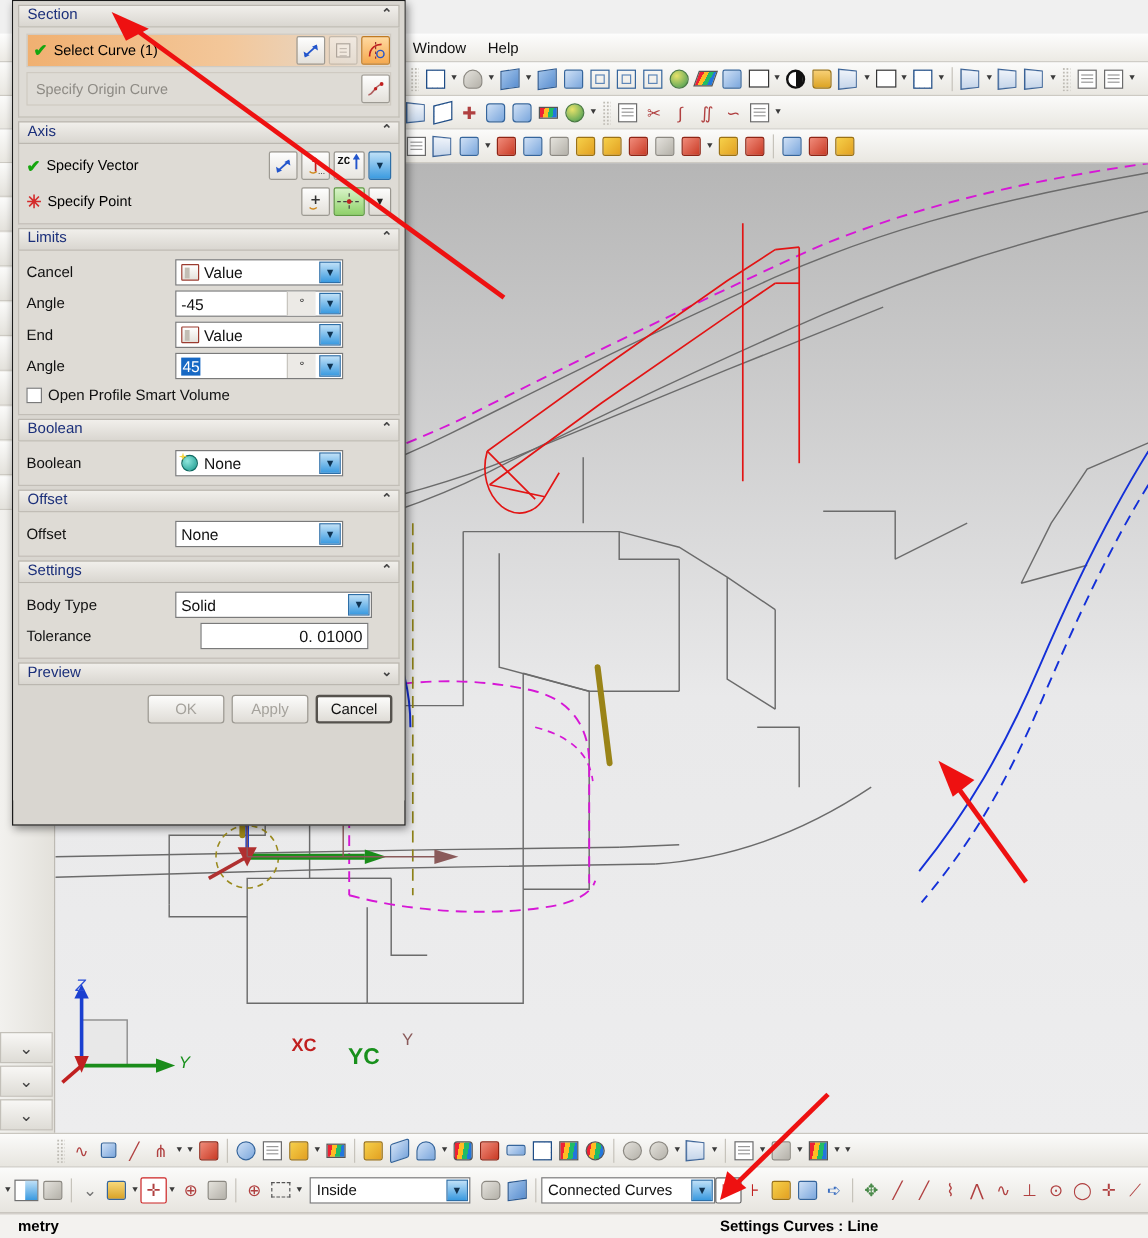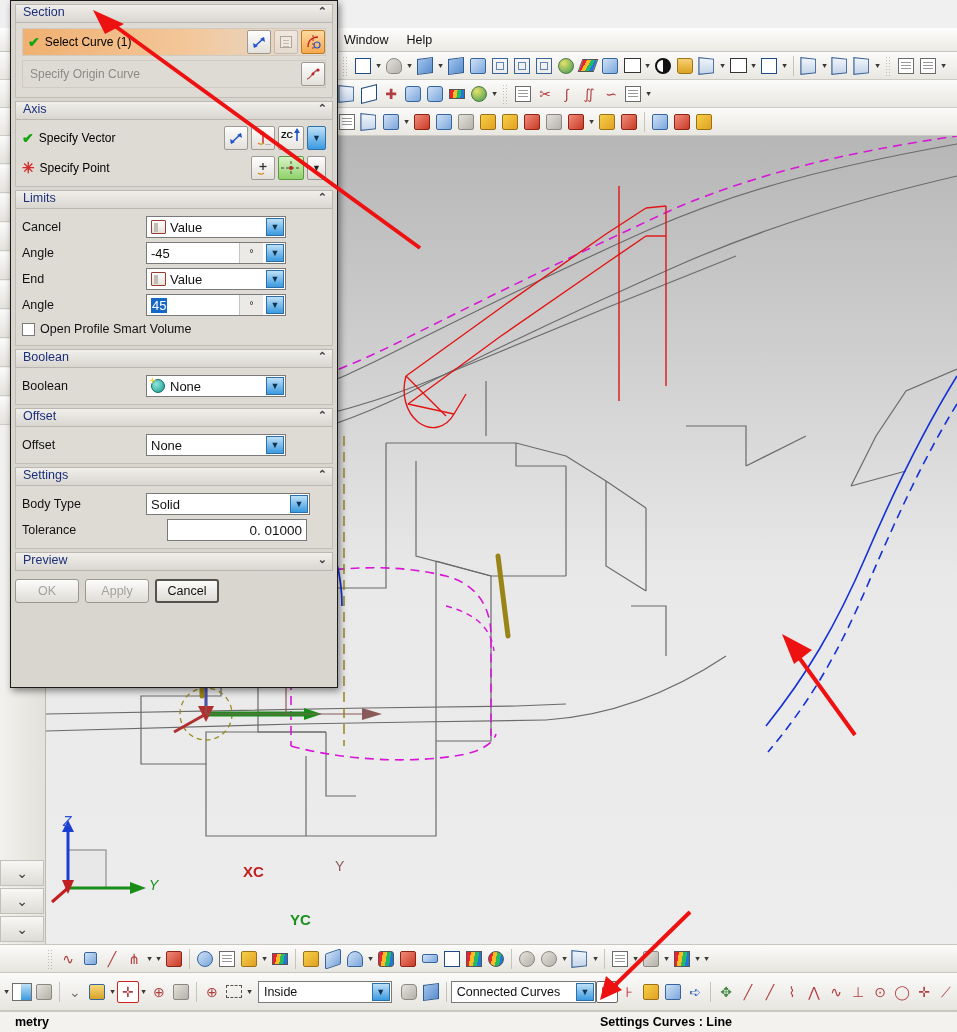--- a/index.html
+++ b/index.html
@@ -212,21 +212,21 @@
              position:relative; flex:0 0 auto;}
   .valicon::after{content:"";position:absolute;left:2px;top:2px;width:4px;height:9px;background:#c2bdb4;}
   .boolicon { width:14px;height:14px;margin-right:5px;border-radius:50%;
               background:radial-gradient(circle at 35% 35%,#8fe7dd,#17978c);
               border:1px solid #0f6a62; flex:0 0 auto; position:relative;}
   .boolicon::before{content:"";position:absolute;left:-3px;top:-3px;width:7px;height:7px;
               background:#f5d33c; clip-path:polygon(50% 0,61% 39%,100% 50%,61% 61%,50% 100%,39% 61%,0 50%,39% 39%);}
   .cb { width:13px;height:13px;background:#fff;border:1px solid #7a7a7a;margin-right:5px; flex:0 0 auto;}
   .sel-hl { background:#1668c4; color:#fff; padding:0 1px; }
 
-  .btnrow { display:flex; gap:6px; padding:8px 6px 0 0; }
+  .btnrow { display:flex; justify-content:flex-end; gap:6px; padding:8px 6px 0 0; }
   .dbtn {
     width:64px; height:24px; border:1px solid #9b9891; border-radius:3px;
     background:linear-gradient(#fcfcfb,#dfdcd6);
     display:flex; align-items:center; justify-content:center; font-size:12.5px; color:#111;
   }
   .dbtn.dis { color:#a5a29c; }
   .dbtn.def { border:2px solid #55524d; font-weight:normal; }
 
   
   #annots { position:absolute; inset:0; pointer-events:none; }
@@ -548,21 +548,21 @@
         <line x1="22" y1="752" x2="22" y2="690" stroke="#1a3fd0" stroke-width="3"></line>
         <polygon points="16,696 28,696 22,684" fill="#1a3fd0"></polygon>
         <line x1="22" y1="752" x2="90" y2="752" stroke="#1a8c1a" stroke-width="3"></line>
         <polygon points="84,746 100,752 84,758" fill="#1a8c1a"></polygon>
         <line x1="22" y1="752" x2="6" y2="766" stroke="#c02020" stroke-width="3"></line>
         <polygon points="16,744 28,744 22,758" fill="#c02020"></polygon>
       </g>
     </svg>
 
     <div style="position:absolute;left:197px;top:727px;color:#c01f1f;font-size:15px;font-weight:bold;">XC</div>
-    <div style="position:absolute;left:244px;top:775px;color:#18901c;font-size:15px;font-weight:bold;">YC</div>
+    <div style="position:absolute;left:244px;top:735px;color:#18901c;font-size:19px;font-weight:bold;">YC</div>
     <div style="position:absolute;left:17px;top:677px;color:#2a4fd8;font-size:14px;font-style:italic;">Z</div>
     <div style="position:absolute;left:103px;top:741px;color:#18901c;font-size:14px;font-style:italic;">Y</div>
     <div style="position:absolute;left:289px;top:722px;color:#8a5a5a;font-size:14px;">Y</div>
   </div>
 
   <div id="resbar">
     <div class="res-stack">
       <div class="res-tab"></div>
       <div class="res-tab"></div>
       <div class="res-tab"></div>
@@ -841,21 +841,21 @@
             </svg>
         </span>
         <span class="sq">
           <svg width="15" height="15">
               <line x1="7" y1="12" x2="7" y2="2" stroke="#c02020" stroke-width="1.4"></line>
               <polygon points="4,4 10,4 7,0" fill="#c02020"></polygon>
               <path d="M2 12 C4 14 7 13 8 12" stroke="#d08a20" fill="none" stroke-width="1.2"></path>
               <text x="9" y="14" font-size="7" fill="#333">...</text>
             </svg>
         </span>
-        <span class="sq gn" style="width:26px;background:linear-gradient(#fdfdfd,#e7e5df);border-color:#9a9790;position:relative;">
+        <span class="sq gn" style="width:26px;background:linear-gradient(#fdfdfd,#e7e5df);border-color:#9a9790;position:relative;font-family:Liberation Mono, monospace;">
           <span style="font-size:9px;color:#111;font-weight:bold;position:absolute;left:2px;top:3px;">ZC</span>
           <svg width="10" height="14" style="position:absolute;right:1px;top:1px;">
               <line x1="5" y1="13" x2="5" y2="4" stroke="#2255cc" stroke-width="1.6"></line>
               <polygon points="2,5 8,5 5,0" fill="#2255cc"></polygon>
             </svg>
         </span>
         <span class="sq sm" style="background:linear-gradient(#bfe0f7,#3a9ae0);border-color:#2d6fa8;color:#0e3352;font-size:9px;">▼</span>
       </div>
       <div class="row" style="margin-top:4px">
         <span class="ast-r">✳</span>

